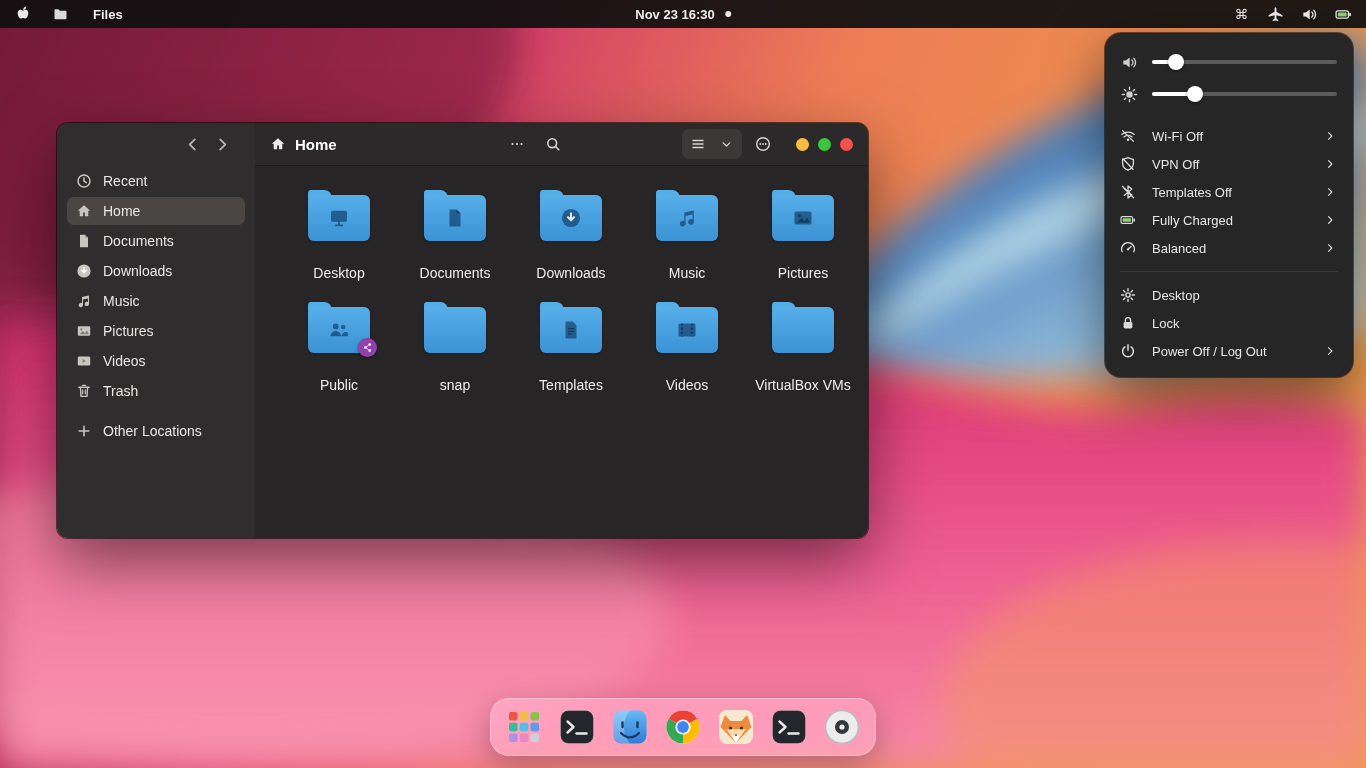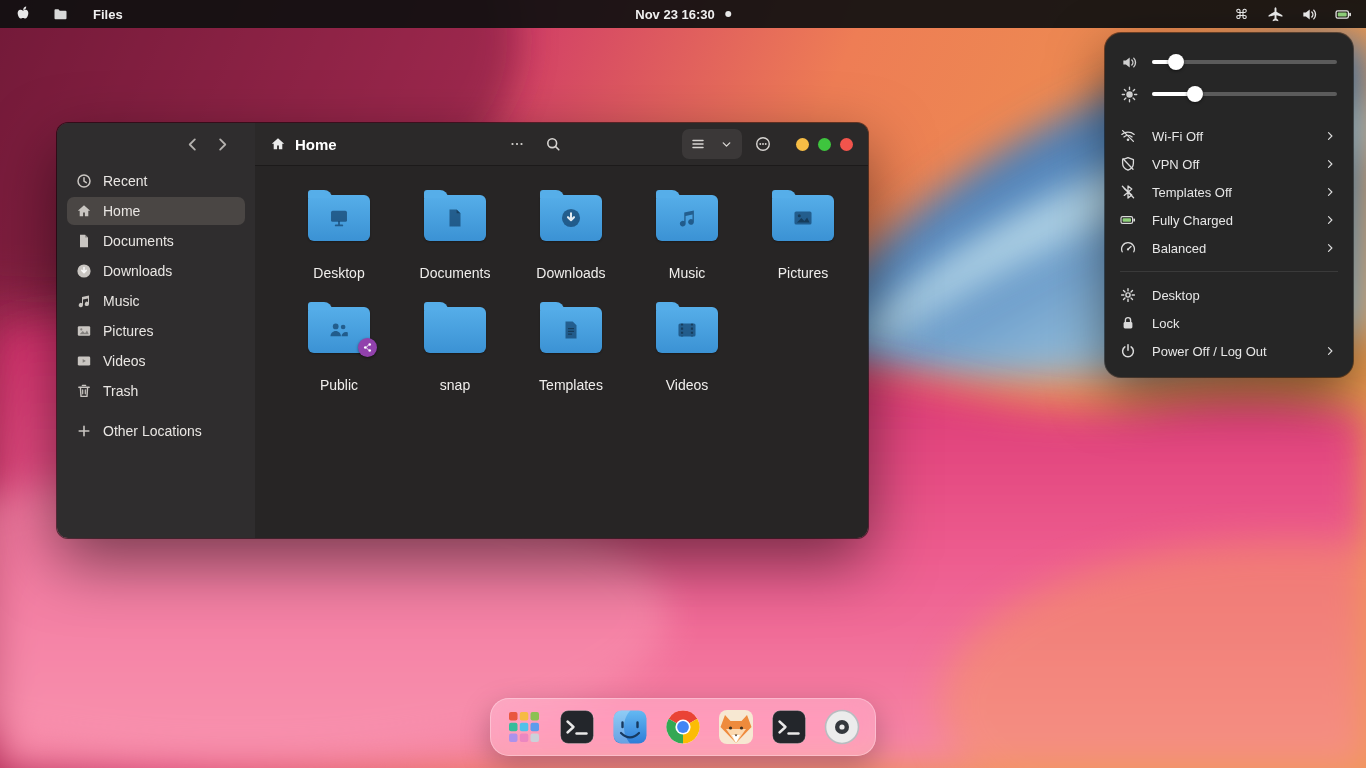--- a/index.html
+++ b/index.html
@@ -501,20 +501,27 @@
                   <svg viewBox="0 0 16 16">
                     <rect x="1.8" y="3.2" width="12.4" height="9.6" rx="1.2" fill="currentColor"></rect>
                     <path d="M4.4 3.2v9.6M11.6 3.2v9.6" stroke="rgba(0,0,0,0.35)" stroke-width="1.6" stroke-dasharray="1.6 1.4"></path>
                   </svg>
                 </span>
 
               </div>
               <div class="folder-label">Videos</div>
             </div>
 
+            <div class="folder-cell">
+              <div class="folder">
+                
+                
+              </div>
+              <div class="folder-label">VirtualBox VMs</div>
+            </div>
           </div>
       </div>
     </div>
   </section>
 
   <aside class="qs">
     <div>
 
         <div class="qs-slider-row">
           <span class="icon">

